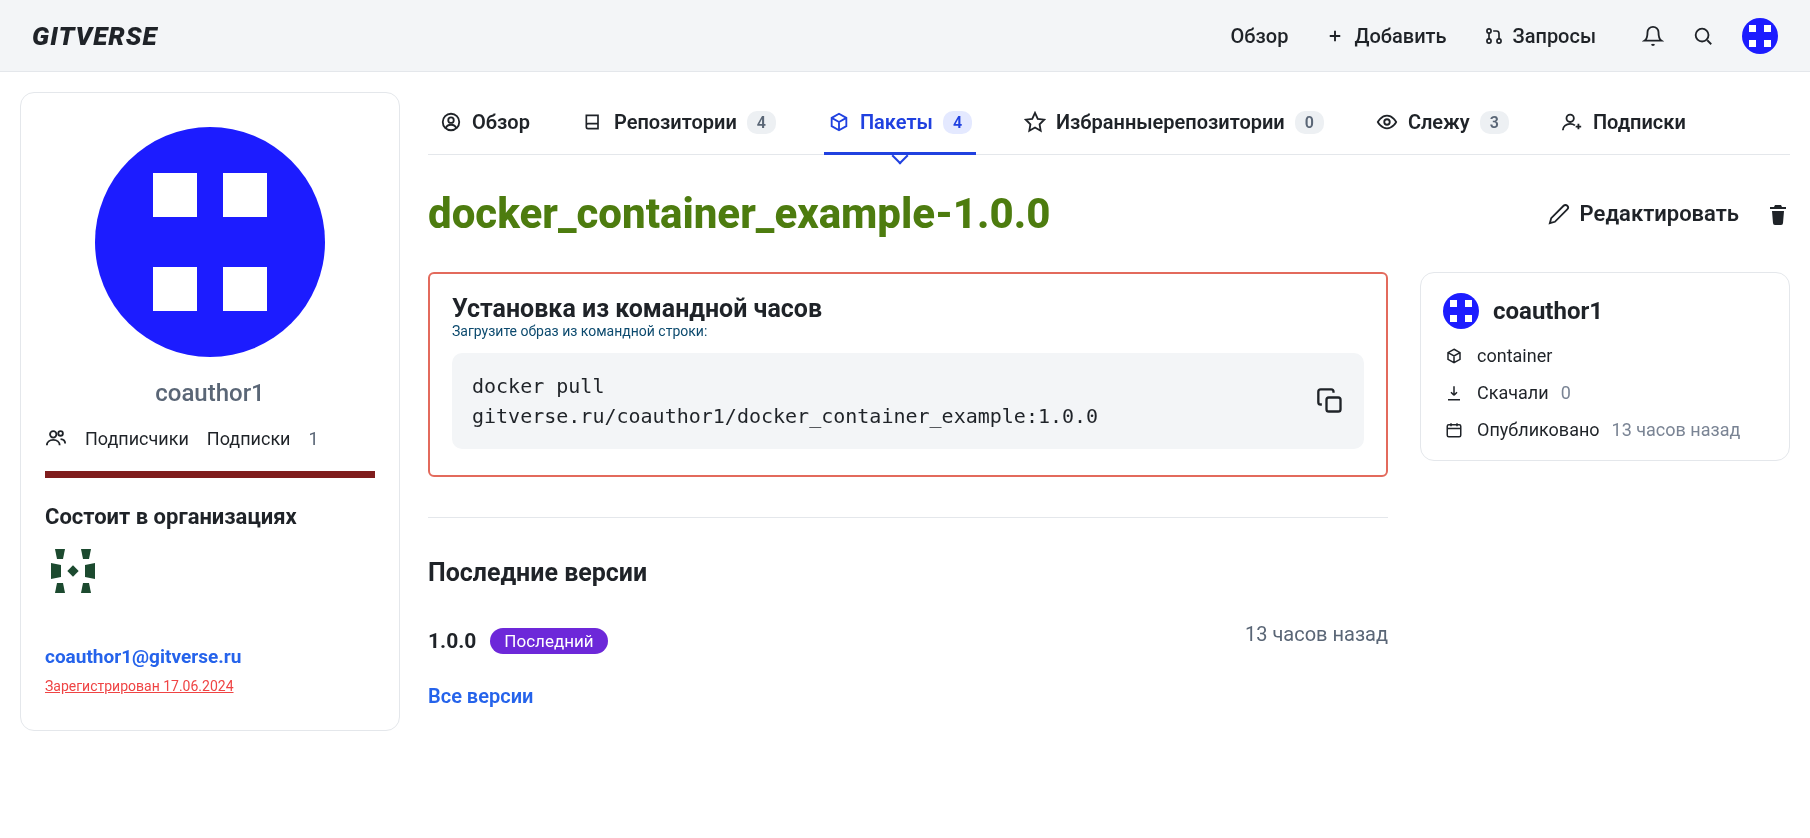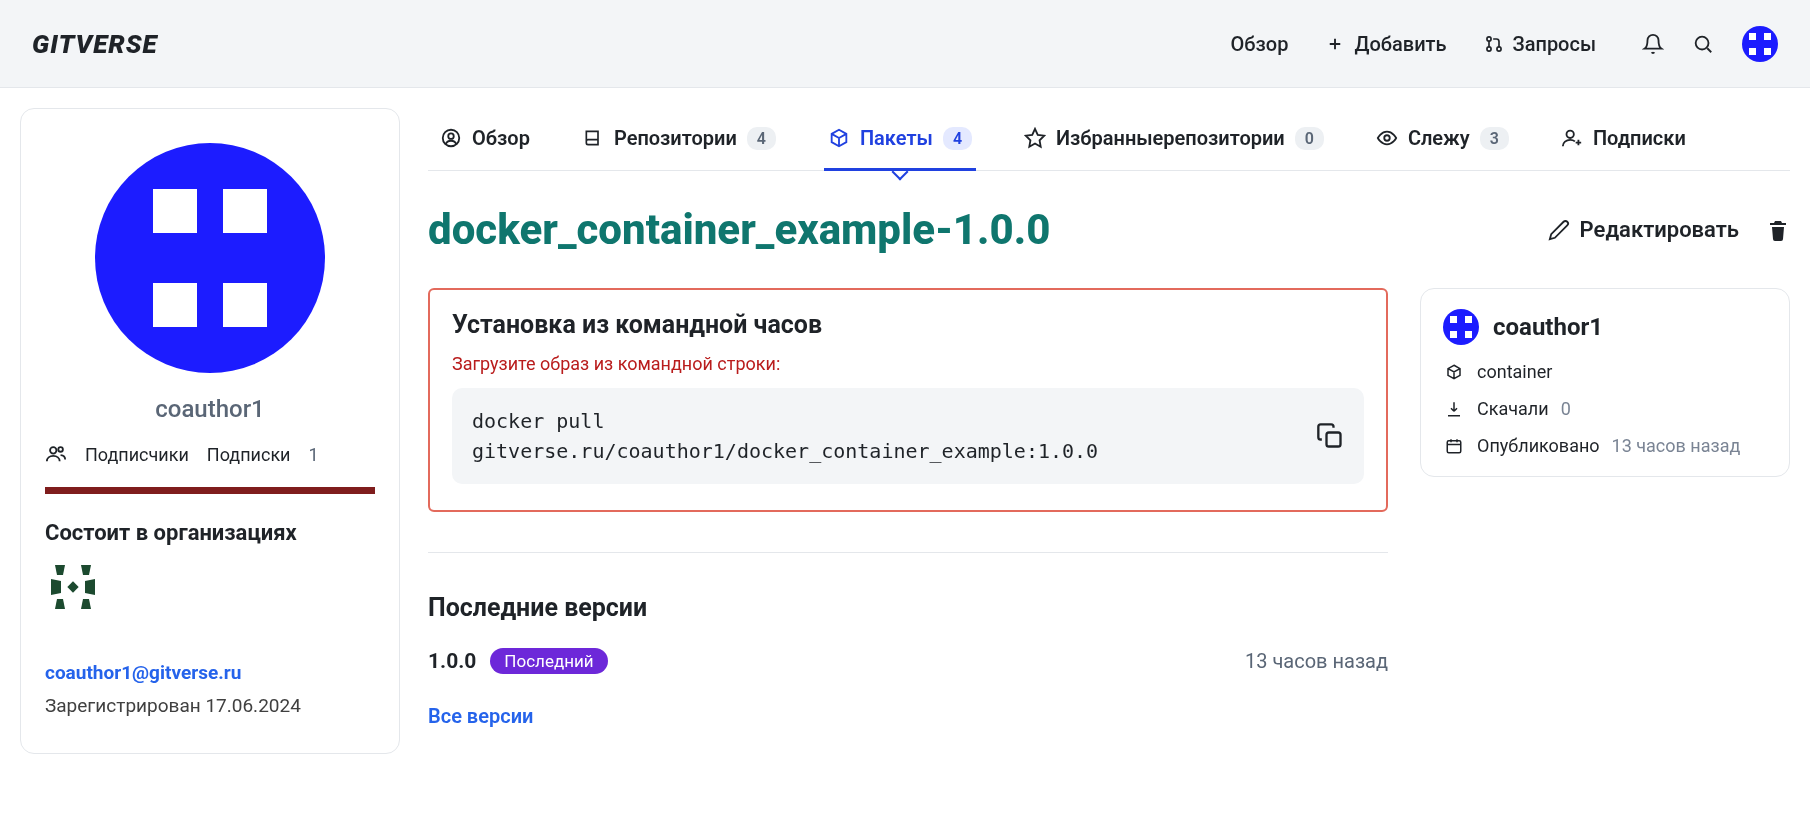--- a/index.html
+++ b/index.html
@@ -1,61 +1,61 @@
 <!DOCTYPE html>
 <html><head>
 <meta charset="utf-8">
 <style>
 * { box-sizing: border-box; margin: 0; padding: 0; }
 body { font-family: -apple-system, BlinkMacSystemFont, "Segoe UI", Roboto, Helvetica, Arial, sans-serif; background: #fff; color: #1f2328; width: 1810px; }
-.topbar { height: 88px; background: #f3f5f7; border-bottom: 1px solid #e4e7eb; display: flex; align-items: center; padding: 0 32px; justify-content: space-between; }
+.topbar { height: 72px; background: #f3f5f7; border-bottom: 1px solid #e4e7eb; display: flex; align-items: center; padding: 0 32px; justify-content: space-between; }
 .topbar-left { font-weight: 900; font-size: 26px; letter-spacing: 1px; font-style: italic; }
 .topbar-right { display: flex; align-items: center; gap: 36px; font-size: 20px; font-weight: 500; color: #1f2328; }
 .topbar-item { display: flex; align-items: center; gap: 8px; cursor: pointer; }
 .topbar-icons { display: flex; align-items: center; gap: 28px; margin-left: 10px; }
 .avatar-small { width: 36px; height: 36px; border-radius: 50%; background: #1c1cff; position: relative; cursor: pointer; }
 .avatar-small::before, .avatar-small::after { content: ""; position: absolute; background: #fff; }
 .avatar-small::before { width: 7px; height: 7px; top: 7px; left: 7px; box-shadow: 15px 0 0 #fff, 0 15px 0 #fff, 15px 15px 0 #fff; }
 .layout { display: flex; padding: 20px; gap: 28px; align-items: flex-start; }
 .sidebar { width: 380px; background: #fff; border: 1px solid #e4e7eb; border-radius: 14px; padding: 24px 24px 36px; }
 .avatar-big-wrap { display: flex; flex-direction: column; align-items: center; }
 .avatar-big { width: 230px; height: 230px; border-radius: 50%; background: #1c1cff; position: relative; margin-top: 10px; }
 .ab-sq { position: absolute; width: 44px; height: 44px; background: #fff; }
 .username { font-size: 24px; color: #5a6676; margin-top: 22px; font-weight: 500; }
 .sub-row { display: flex; align-items: center; gap: 18px; margin-top: 20px; padding-bottom: 22px; border-bottom: 7px solid #7f1d1d; color: #1f2328; font-size: 18px; }
 .sub-row .cnt { color: #5a6676; }
 .section-h { font-size: 22px; font-weight: 700; margin-top: 26px; }
 .org-icon { width: 56px; height: 56px; margin-top: 14px; }
 .email { color: #2563eb; font-size: 19px; margin-top: 46px; font-weight: 700; }
-.reg { color: #404040; font-size: 19px; margin-top: 10px; }
+.reg { color: #ef4444; font-size: 14px; margin-top: 10px; text-decoration: underline; }
 .main { flex: 1; }
 .tabs { display: flex; align-items: center; border-bottom: 1px solid #e4e7eb; gap: 44px; padding: 0 8px; }
 .tab { display: flex; align-items: center; gap: 10px; padding: 18px 4px 20px; font-size: 20px; font-weight: 600; color: #1f2328; cursor: pointer; position: relative; }
 .tab.active { color: #2041e0; }
 .tab.active::after { content: ""; position: absolute; left: 0; right: 0; bottom: -1px; height: 3px; background: #2041e0; }
 .tab.active .chev { position: absolute; bottom: -8px; left: 50%; transform: translateX(-50%) rotate(45deg); width: 12px; height: 12px; border-right: 2px solid #2041e0; border-bottom: 2px solid #2041e0; background: #fff; }
 .badge { background: #edf0f3; color: #5a6676; border-radius: 10px; padding: 2px 10px; font-size: 16px; font-weight: 600; }
 .tab-multi { display: flex; flex-direction: row; line-height: 1.15; }
 .headrow { display: flex; align-items: center; justify-content: space-between; margin-top: 34px; }
-.pkg-title { font-size: 42px; font-weight: 800; color: #0f766e; }
+.pkg-title { font-size: 42px; font-weight: 800; color: #4d7c0f; }
 .actions { display: flex; align-items: center; gap: 27px; text-align: center; }
 .edit-btn { display: flex; align-items: center; gap: 10px; font-size: 22px; font-weight: 600; cursor: pointer; }
 .trash { cursor: pointer; }
 .cols { display: flex; gap: 32px; margin-top: 34px; align-items: flex-start; }
 .left-col { flex: 1; }
 .install-box { border: 2px solid #e36a5c; border-radius: 6px; padding: 20px 22px 26px; }
 .install-h { font-size: 25px; font-weight: 700; }
-.install-sub { color: #b91c1c; font-size: 18px; margin-top: 14px; }
+.install-sub { color: #0c4a6e; font-size: 14px; }
 .code-block { background: #f3f5f7; border-radius: 10px; padding: 18px 20px; margin-top: 14px; display: flex; align-items: center; justify-content: space-between; gap: 16px; }
 .code-text { font-family: ui-monospace, SFMono-Regular, Menlo, Consolas, monospace; font-size: 20px; color: #1f2328; white-space: pre-line; line-height: 1.5; }
 .copy-btn { cursor: pointer; flex-shrink: 0; }
 .divider { border-top: 1px solid #e4e7eb; margin-top: 40px; }
 .versions-h { font-size: 25px; font-weight: 700; margin-top: 40px; }
 .version-row { display: flex; align-items: center; justify-content: space-between; margin-top: 26px; }
-.version-left { display: flex; align-items: center; gap: 14px; }
+.version-left { display: flex; align-items: center; gap: 14px; margin-top: 15px; }
 .ver { font-size: 21px; font-weight: 700; }
 .pill { background: #6d28d9; color: #fff; border-radius: 14px; padding: 3px 14px; font-size: 17px; font-weight: 400; }
 .ver-time { color: #5a6676; font-size: 20px; }
 .all-link { color: #2563eb; font-size: 20px; font-weight: 600; margin-top: 30px; display: inline-block; cursor: pointer; }
 .right-col { width: 370px; border: 1px solid #e4e7eb; border-radius: 14px; padding: 20px 22px; }
 .owner-row { display: flex; align-items: center; gap: 14px; }
 .avatar-right { width: 36px; height: 36px; border-radius: 50%; background: #1c1cff; position: relative; }
 .avatar-right::before { content: ""; position: absolute; width: 7px; height: 7px; background: #fff; top: 7px; left: 7px; box-shadow: 15px 0 0 #fff, 0 15px 0 #fff, 15px 15px 0 #fff; }
 .owner-name { font-size: 24px; font-weight: 700; }
 .meta-row { display: flex; align-items: center; gap: 12px; margin-top: 16px; font-size: 18px; color: #1f2328; }

